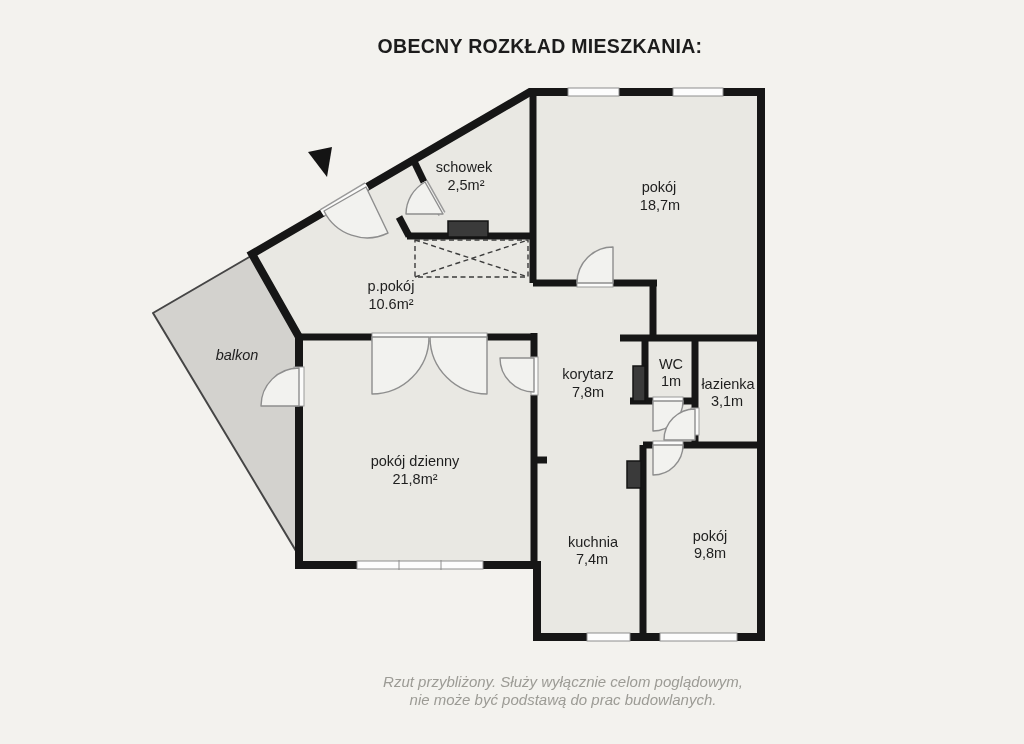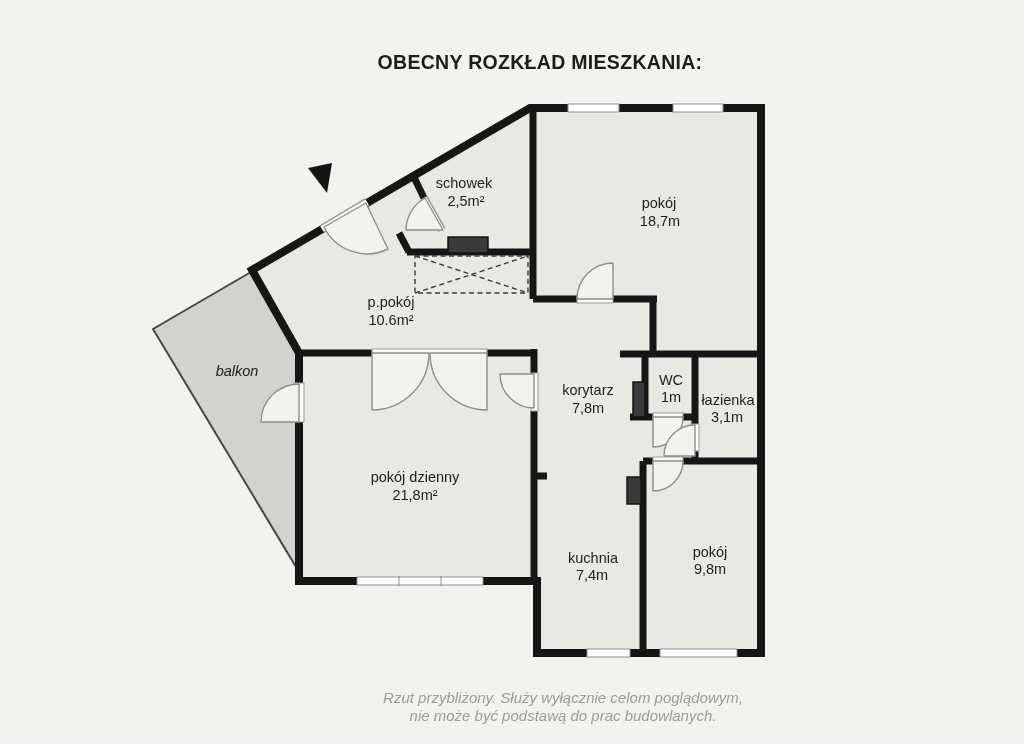--- a/index.html
+++ b/index.html
@@ -2,21 +2,21 @@
 <html><head>
 <meta charset="utf-8">
 <style>
   html,body{margin:0;padding:0;}
   body{
     width:1024px;height:744px;
     background:#f3f2ee;
     font-family:"Liberation Sans", sans-serif;
     overflow:hidden;
   }
-  .stage{position:relative;width:1024px;height:701px;margin-top:16px;}
+  .stage{position:relative;width:1024px;height:701px;}
   svg{display:block;}
   text{fill:#1e1e1e;font-size:14.5px;}
   .title-text{font-size:19.5px;font-weight:bold;fill:#1c1c1c;letter-spacing:.3px;}
   .italic{font-style:italic;}
   .footer-text{font-size:15px;font-style:italic;fill:#9c9b95;}
   .wall{stroke:#161616;stroke-width:7;fill:none;stroke-linecap:butt;}
   .wedge{fill:#f2f2ef;stroke:#8e8e8e;stroke-width:1.4;stroke-linejoin:round;}
   .win{fill:#fdfdfd;stroke:#8e8e8e;stroke-width:1;}
   .thr{fill:#fbfbfa;stroke:#9a9a9a;stroke-width:1;}
   .shaft{fill:#3a3a3a;stroke:#141414;stroke-width:1.5;}

